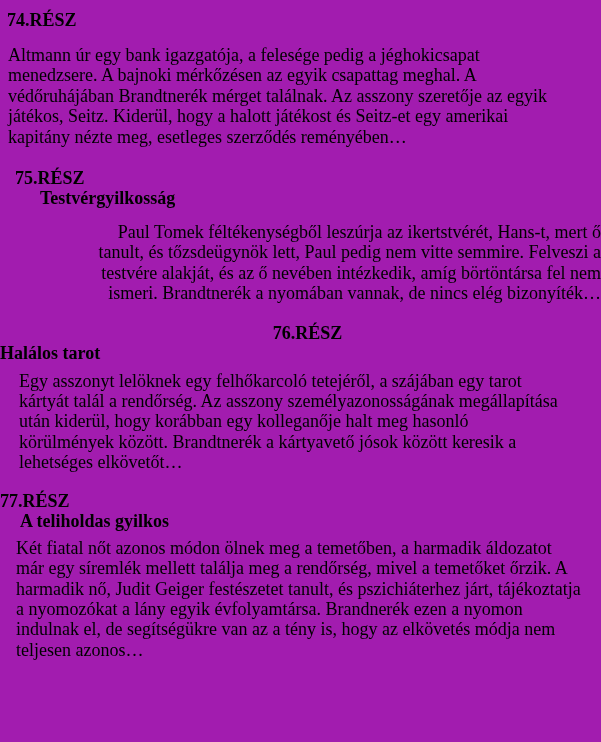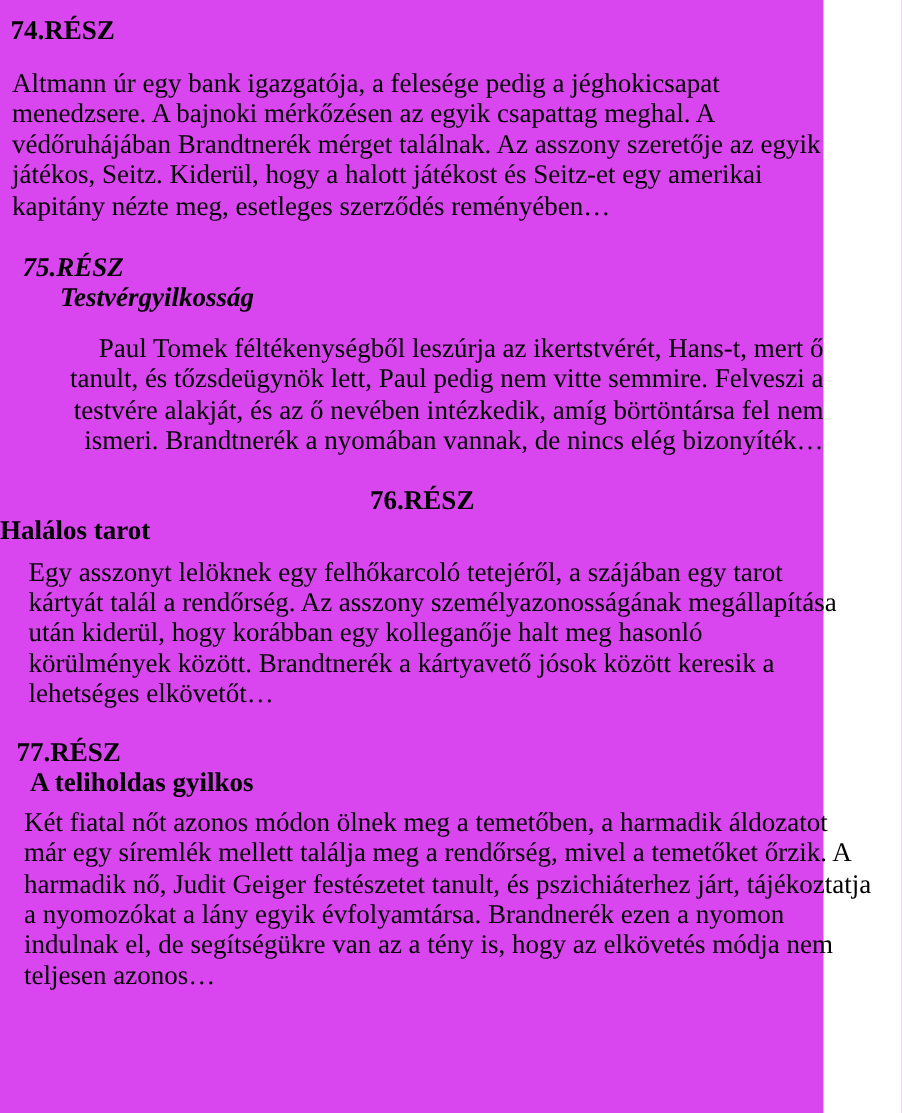--- a/index.html
+++ b/index.html
@@ -4,27 +4,27 @@
 <style>
   html, body {
     margin: 0;
     padding: 0;
     background: #ffffff;
     width: 601px;
     height: 742px;
     overflow: hidden;
   }
   .doc {
-    width: 549px;
+    width: 601px;
     height: 742px;
     padding-top: 10px;
     box-sizing: border-box;
     font-family: "Liberation Serif", "DejaVu Serif", serif;
     color: #000000;
-    background: #d946ef;
+    background: #a21caf;
   }
   .sec-head {
     font-weight: bold;
     font-size: 18px;
     line-height: 20px;
   }
   .sec-num, .sec-title {
     white-space: pre;
   }
   .sec-body {
@@ -32,32 +32,32 @@
     font-size: 18px;
     line-height: 20.4px;
     white-space: pre;
   }
   
   .s0 .sec-head { margin-bottom: 15px; }
   .s0 .sec-num   { padding-left: 7px; }
   .s0 .sec-title { padding-left: 14px; }
   .s0 .sec-body  { padding-left: 8px;  margin-bottom: 21px; }
 
-  .s1 .sec-head { margin-bottom: 14px; font-style: italic; }
+  .s1 .sec-head { margin-bottom: 14px; }
   .s1 .sec-num   { padding-left: 15px; }
   .s1 .sec-title { padding-left: 40px; }
   .s1 .sec-body  { padding-left: 18px; margin-bottom: 19px; text-align: right; }
 
   .s2 .sec-head { margin-bottom: 8px; }
   .s2 .sec-num   { padding-left: 14px; text-align: center; }
   .s2 .sec-title { }
   .s2 .sec-body  { padding-left: 19px; margin-bottom: 18px; }
 
   .s3 .sec-head { margin-bottom: 7px; }
-  .s3 .sec-num   { padding-left: 11px; }
+  .s3 .sec-num   { }
   .s3 .sec-title { padding-left: 20px; }
   .s3 .sec-body  { padding-left: 16px; margin-bottom: 0; }
 </style>
 </head>
 <body>
 
 <div class="doc">
 
   <div class="sec s0">
     <div class="sec-head">

